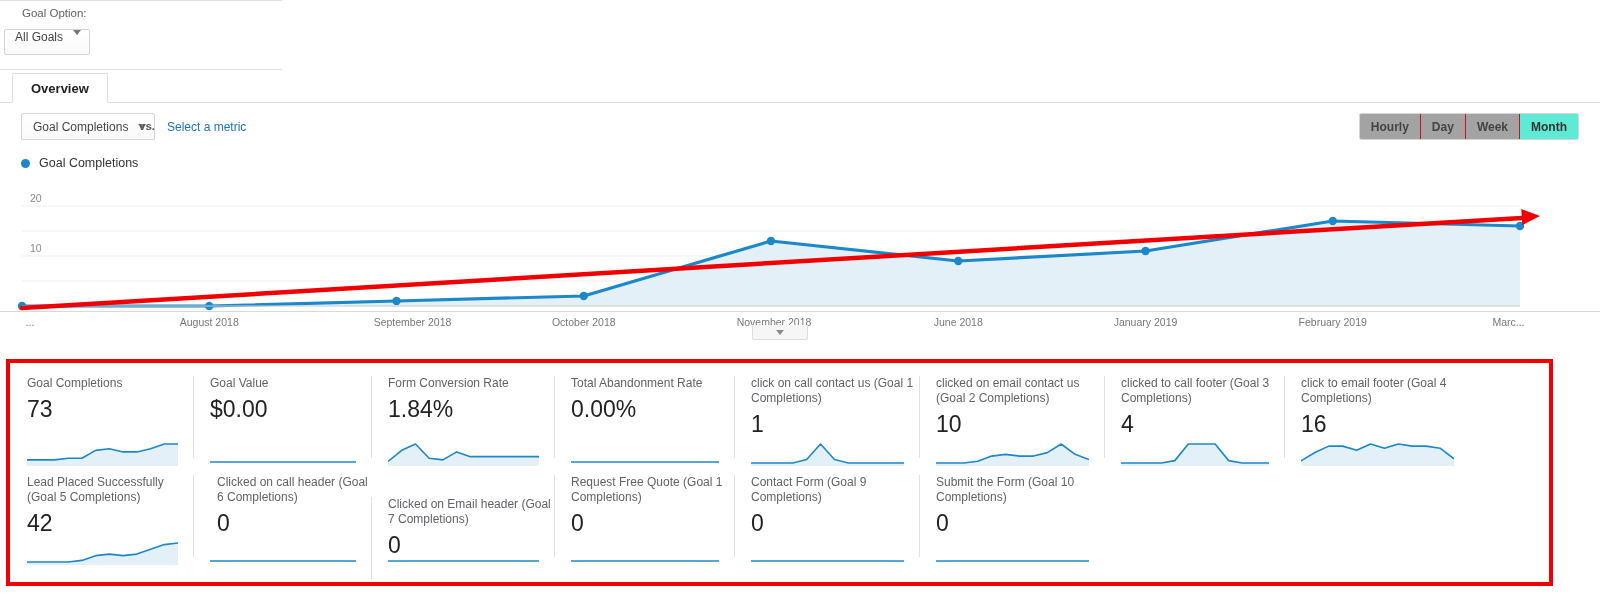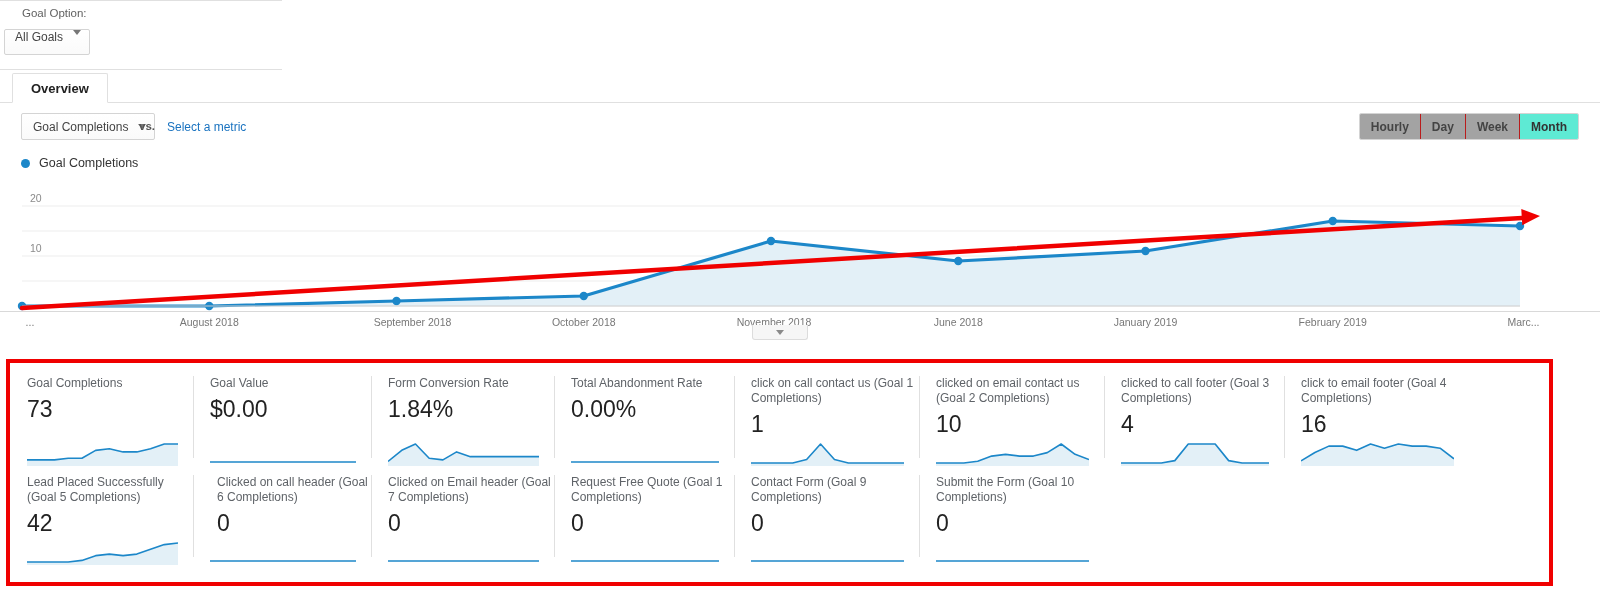--- a/index.html
+++ b/index.html
@@ -335,21 +335,21 @@
 
   <div class="xaxis" id="xaxis">
       <span class="xtick" style="left: 30px;">...</span>
       <span class="xtick" style="left: 209.25px;">August 2018</span>
       <span class="xtick" style="left: 396.5px; margin-left: 16px;">September 2018</span>
       <span class="xtick" style="left: 583.75px;">October 2018</span>
       <span class="xtick" style="left: 742px; margin-left: 32px;">November 2018</span>
       <span class="xtick" style="left: 958.25px;">June 2018</span>
       <span class="xtick" style="left: 1145.5px;">January 2019</span>
       <span class="xtick" style="left: 1332.75px;">February 2019</span>
-      <span class="xtick" style="left: 1520px; transform: translateX(-86%); margin-left: 15px;">Marc...</span>
+      <span class="xtick" style="left: 1520px; transform: translateX(-86%);">Marc...</span>
     </div>
 
   <div class="collapse-handle">
     <span class="collapse-caret"></span>
   </div>
 
   <div class="cards">
     <div class="card-row row1" id="card-row-1">
         <div class="card" style="width: 183px;">
           <div class="card-title">Goal Completions</div>
@@ -423,21 +423,21 @@
             <path d="M 0 23 L 13.727272727272728 23 L 27.454545454545457 23 L 41.18181818181818 23 L 54.909090909090914 21.416666666666668 L 68.63636363636364 16.666666666666668 L 82.36363636363636 15.083333333333332 L 96.0909090909091 16.666666666666668 L 109.81818181818183 15.083333333333332 L 123.54545454545455 10.333333333333334 L 137.27272727272728 5.583333333333336 L 151 4" fill="none" stroke="#1c87c9" stroke-width="1.6" stroke-linejoin="round"></path>
           </svg>
         </div>
         <div class="card sep" style="width: 178px; padding-left: 24px;">
           <div class="card-title">Clicked on call header (Goal 6 Completions)</div>
           <div class="card-value">0</div>
           <svg class="spark" width="146" height="26">
             <path d="M 0 22 L 13.272727272727273 22 L 26.545454545454547 22 L 39.81818181818181 22 L 53.09090909090909 22 L 66.36363636363636 22 L 79.63636363636363 22 L 92.9090909090909 22 L 106.18181818181819 22 L 119.45454545454547 22 L 132.72727272727272 22 L 146 22" fill="none" stroke="#1c87c9" stroke-width="1.6" stroke-linejoin="round"></path>
           </svg>
         </div>
-        <div class="card sep" style="width: 183px;">
+        <div class="card sep" style="width: 183px; margin-top: 22px;">
           <div class="card-title">Clicked on Email header (Goal 7 Completions)</div>
           <div class="card-value">0</div>
           <svg class="spark" width="151" height="26">
             <path d="M 0 22 L 13.727272727272728 22 L 27.454545454545457 22 L 41.18181818181818 22 L 54.909090909090914 22 L 68.63636363636364 22 L 82.36363636363636 22 L 96.0909090909091 22 L 109.81818181818183 22 L 123.54545454545455 22 L 137.27272727272728 22 L 151 22" fill="none" stroke="#1c87c9" stroke-width="1.6" stroke-linejoin="round"></path>
           </svg>
         </div>
         <div class="card sep" style="width: 180px;">
           <div class="card-title">Request Free Quote (Goal 1 Completions)</div>
           <div class="card-value">0</div>
           <svg class="spark" width="148" height="26">

